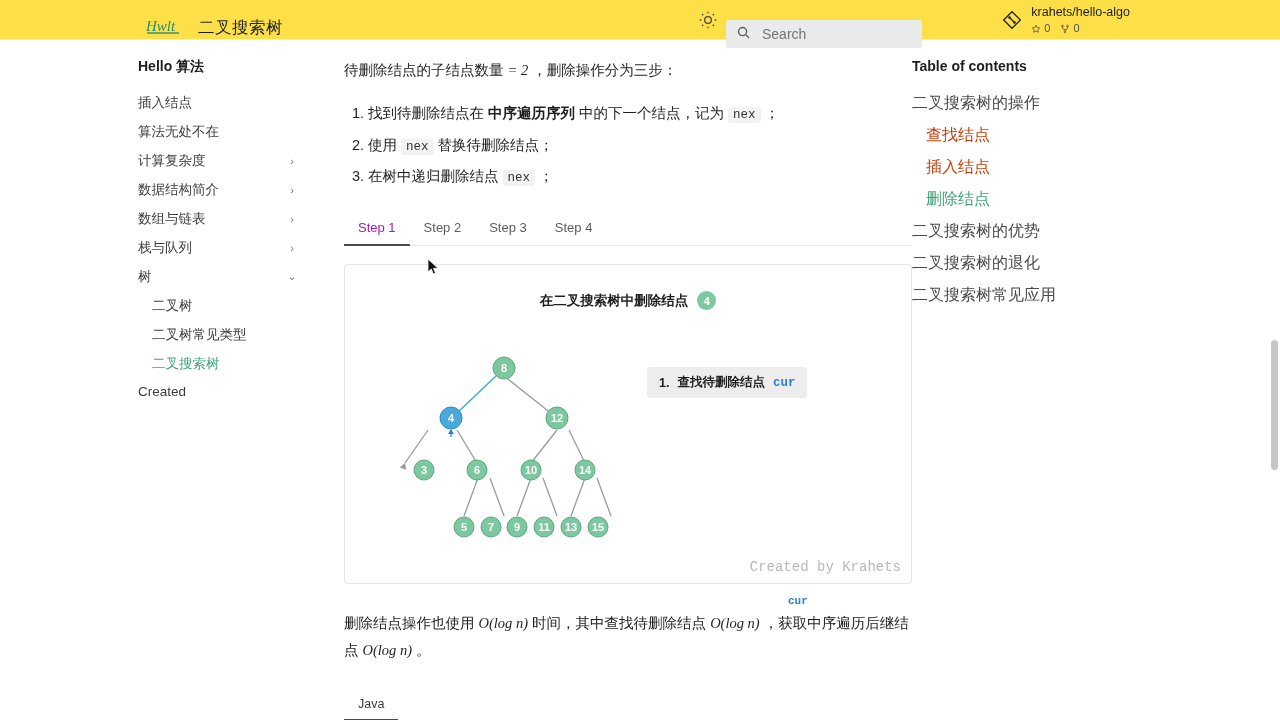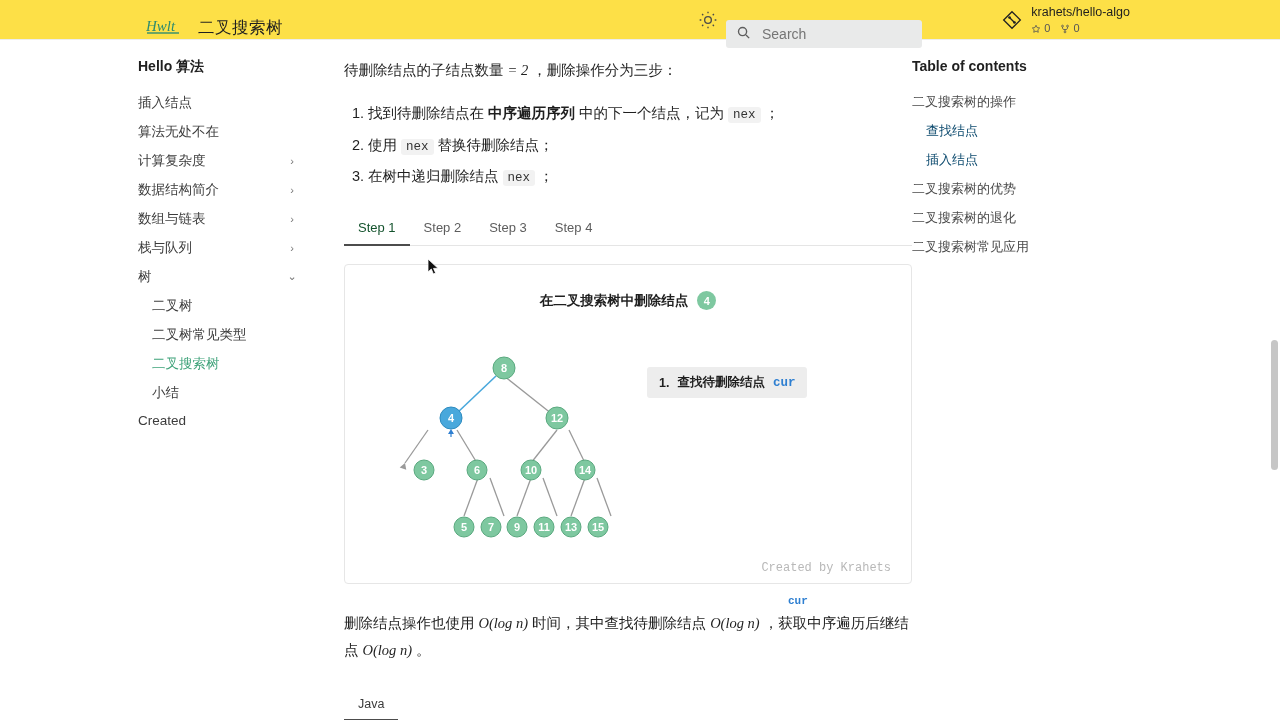--- a/index.html
+++ b/index.html
@@ -162,21 +162,21 @@
   }
   .tab {
     padding: 8px 14px 9px 14px;
     font-size: 13px;
     color: #5d5d5d;
     cursor: pointer;
     border-bottom: 2px solid transparent;
     margin-bottom: -1px;
   }
   .tab.active {
-    color: #14532d;
+    color: #a21caf;
     border-bottom-color: #4c4c4c;
   }
 
   
   .figure {
     border: 1px solid #e6e6e6;
     border-radius: 4px;
     background: #fff;
     height: 320px;
     position: relative;
@@ -193,23 +193,23 @@
     gap: 9px;
   }
   .badge-num {
     width: 19px; height: 19px; border-radius: 50%;
     background: #7ec8a0; color: #fff;
     font-size: 11px; font-weight: bold;
     display: inline-flex; align-items: center; justify-content: center;
   }
   .fig-caption {
     position: absolute;
-    right: 20px; bottom: 8px;
+    right: 10px; bottom: 8px;
     font-family: "Liberation Mono", monospace;
-    font-size: 12px;
+    font-size: 14px;
     color: #b8b8b8;
   }
   .callout {
     position: absolute;
     left: 302px; top: 102px;
     background: #ededed;
     border-radius: 3px;
     padding: 7px 12px;
     font-size: 12.5px;
     font-weight: bold;
@@ -256,26 +256,26 @@
     width: 300px;
     padding: 18px 0 0 0;
     flex: none;
   }
   .toc-title {
     font-weight: bold;
     font-size: 14px;
     margin-bottom: 13px;
   }
   .toc-item {
-    font-size: 13px;
+    font-size: 16px;
     color: #4a4a4a;
     padding: 5.5px 0;
     cursor: pointer;
   }
-  .toc-item.sub { padding-left: 14px; color: #0c4a6e; }
+  .toc-item.sub { padding-left: 14px; color: #c2410c; }
   .toc-item.active { color: #3fa37a; }
 
   
   .scrollbar-track {
     position: absolute;
     right: 0; top: 0;
     width: 11px; height: 680px;
     background: transparent;
   }
   .scrollbar-thumb {
@@ -387,23 +387,20 @@
 
     <div class="nav-sub">
       <div class="nav-item">
         <span>二叉树</span>
       </div>
       <div class="nav-item">
         <span>二叉树常见类型</span>
       </div>
       <div class="nav-item active">
         <span>二叉搜索树</span>
-      </div>
-      <div class="nav-item">
-        <span>小结</span>
       </div>
     </div>
 
     <div class="nav-item">
       <span>Created</span>
     </div>
   </nav>
 
   <main class="content">
 
@@ -510,20 +507,21 @@
       <div class="code-tab">Java</div>
     </div>
 
   </main>
 
   <aside class="toc">
     <div class="toc-title">Table of contents</div>
     <div class="toc-item">二叉搜索树的操作</div>
     <div class="toc-item sub">查找结点</div>
     <div class="toc-item sub">插入结点</div>
+    <div class="toc-item sub active">删除结点</div>
     <div class="toc-item">二叉搜索树的优势</div>
     <div class="toc-item">二叉搜索树的退化</div>
     <div class="toc-item">二叉搜索树常见应用</div>
   </aside>
 
   <div class="scrollbar-track">
     <div class="scrollbar-thumb"></div>
   </div>
 
   <div class="cursor">

